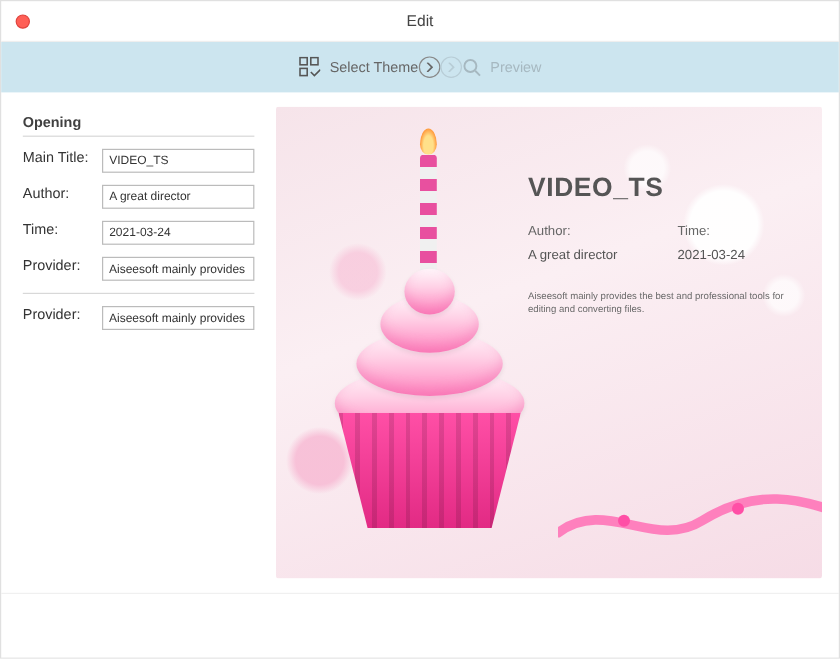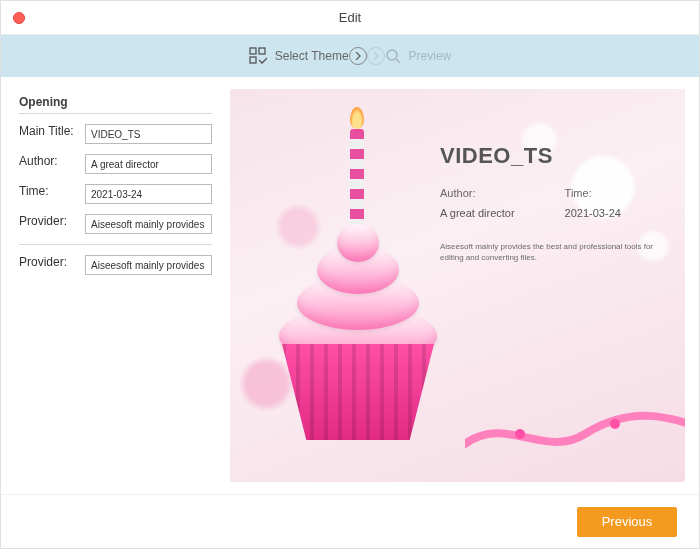--- a/index.html
+++ b/index.html
@@ -329,16 +329,15 @@
               <div class="val">2021-03-24</div>
             </div>
           </div>
           <div class="prov">Aiseesoft mainly provides the best and professional tools for editing and converting files.</div>
         </div>
       </div>
     </div>
   </div>
 
   <div class="footer">
-    <button class="btn">Previous</button>
   </div>
 
 </div>
 
 </body></html>

